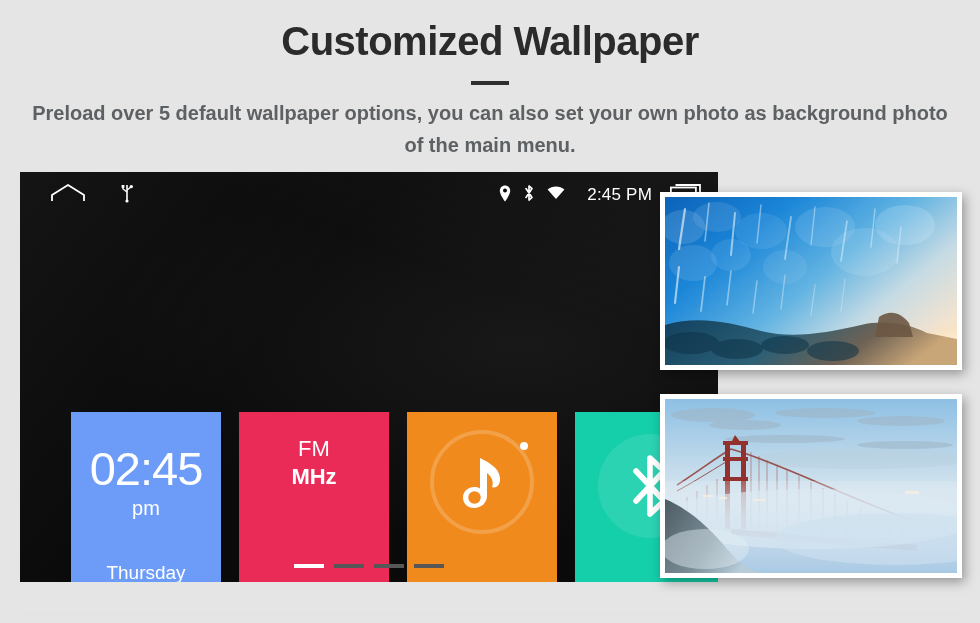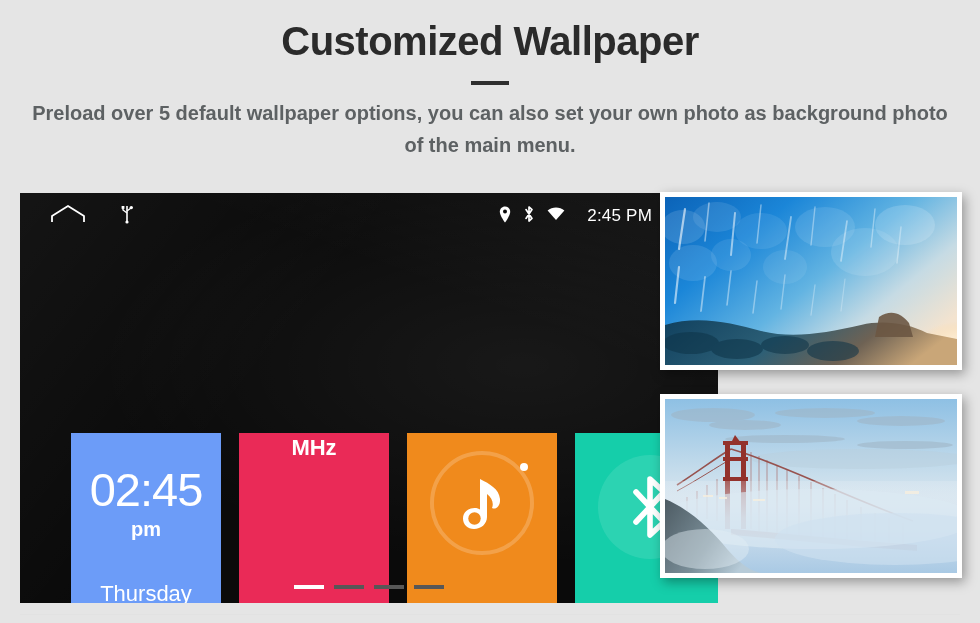--- a/index.html
+++ b/index.html
@@ -46,21 +46,21 @@
     font-size: 20px;
     line-height: 32px;
     color: #5d6163;
     font-weight: 700;
   }
 
   
   .device {
     position: absolute;
     left: 20px;
-    top: 193px;
+    top: 172px;
     width: 698px;
     height: 410px;
     background:
       linear-gradient(128deg, rgba(255,255,255,0.045) 0%, rgba(255,255,255,0) 38%),
       linear-gradient(200deg, rgba(255,255,255,0.05) 0%, rgba(255,255,255,0) 30%),
       radial-gradient(ellipse at 72% 42%, rgba(255,255,255,0.06) 0%, rgba(0,0,0,0) 60%),
       #0a0a0a;
     overflow: hidden;
   }
 
@@ -105,22 +105,22 @@
   .w-music  { background: #f08a1c; }
   .w-bt     { background: #15ceaa; }
 
   .clock-time {
     margin-top: 32px;
     font-size: 47px;
     line-height: 50px;
     font-weight: 400;
     letter-spacing: -1px;
   }
-  .clock-ampm { margin-top: 3px; font-size: 20px; line-height: 22px; font-weight: bold; }
-  .clock-day  { margin-top: 42px; font-size: 22px; line-height: 24px; }
+  .clock-ampm { margin-top: 3px; font-size: 20px; line-height: 22px; }
+  .clock-day  { margin-top: 42px; font-size: 19px; line-height: 24px; }
 
   .radio-band { margin-top: 24px; font-size: 22px; line-height: 26px; }
   .radio-freq { margin-top: 2px; font-size: 38px; line-height: 44px; letter-spacing: -0.5px; }
   .radio-unit { margin-top: 2px; font-size: 22px; line-height: 26px; font-weight: bold; }
 
   .music-ring-wrap {
     position: relative;
     margin: 18px auto 0 auto;
     width: 104px; height: 104px;
   }
@@ -253,20 +253,21 @@
     <div class="widgets">
 
       <div class="widget w-clock">
         <div class="clock-time">02:45</div>
         <div class="clock-ampm">pm</div>
         <div class="clock-day">Thursday</div>
 
       </div>
 
       <div class="widget w-radio">
+        <div class="radio-band">FM</div>
         <div class="radio-unit">MHz</div>
 
       </div>
 
       <div class="widget w-music">
         <div class="music-ring-wrap">
           <div class="music-ring"></div>
           <div class="music-dot"></div>
           <div class="music-note">
             <svg width="56" height="60" viewBox="0 0 56 60">

